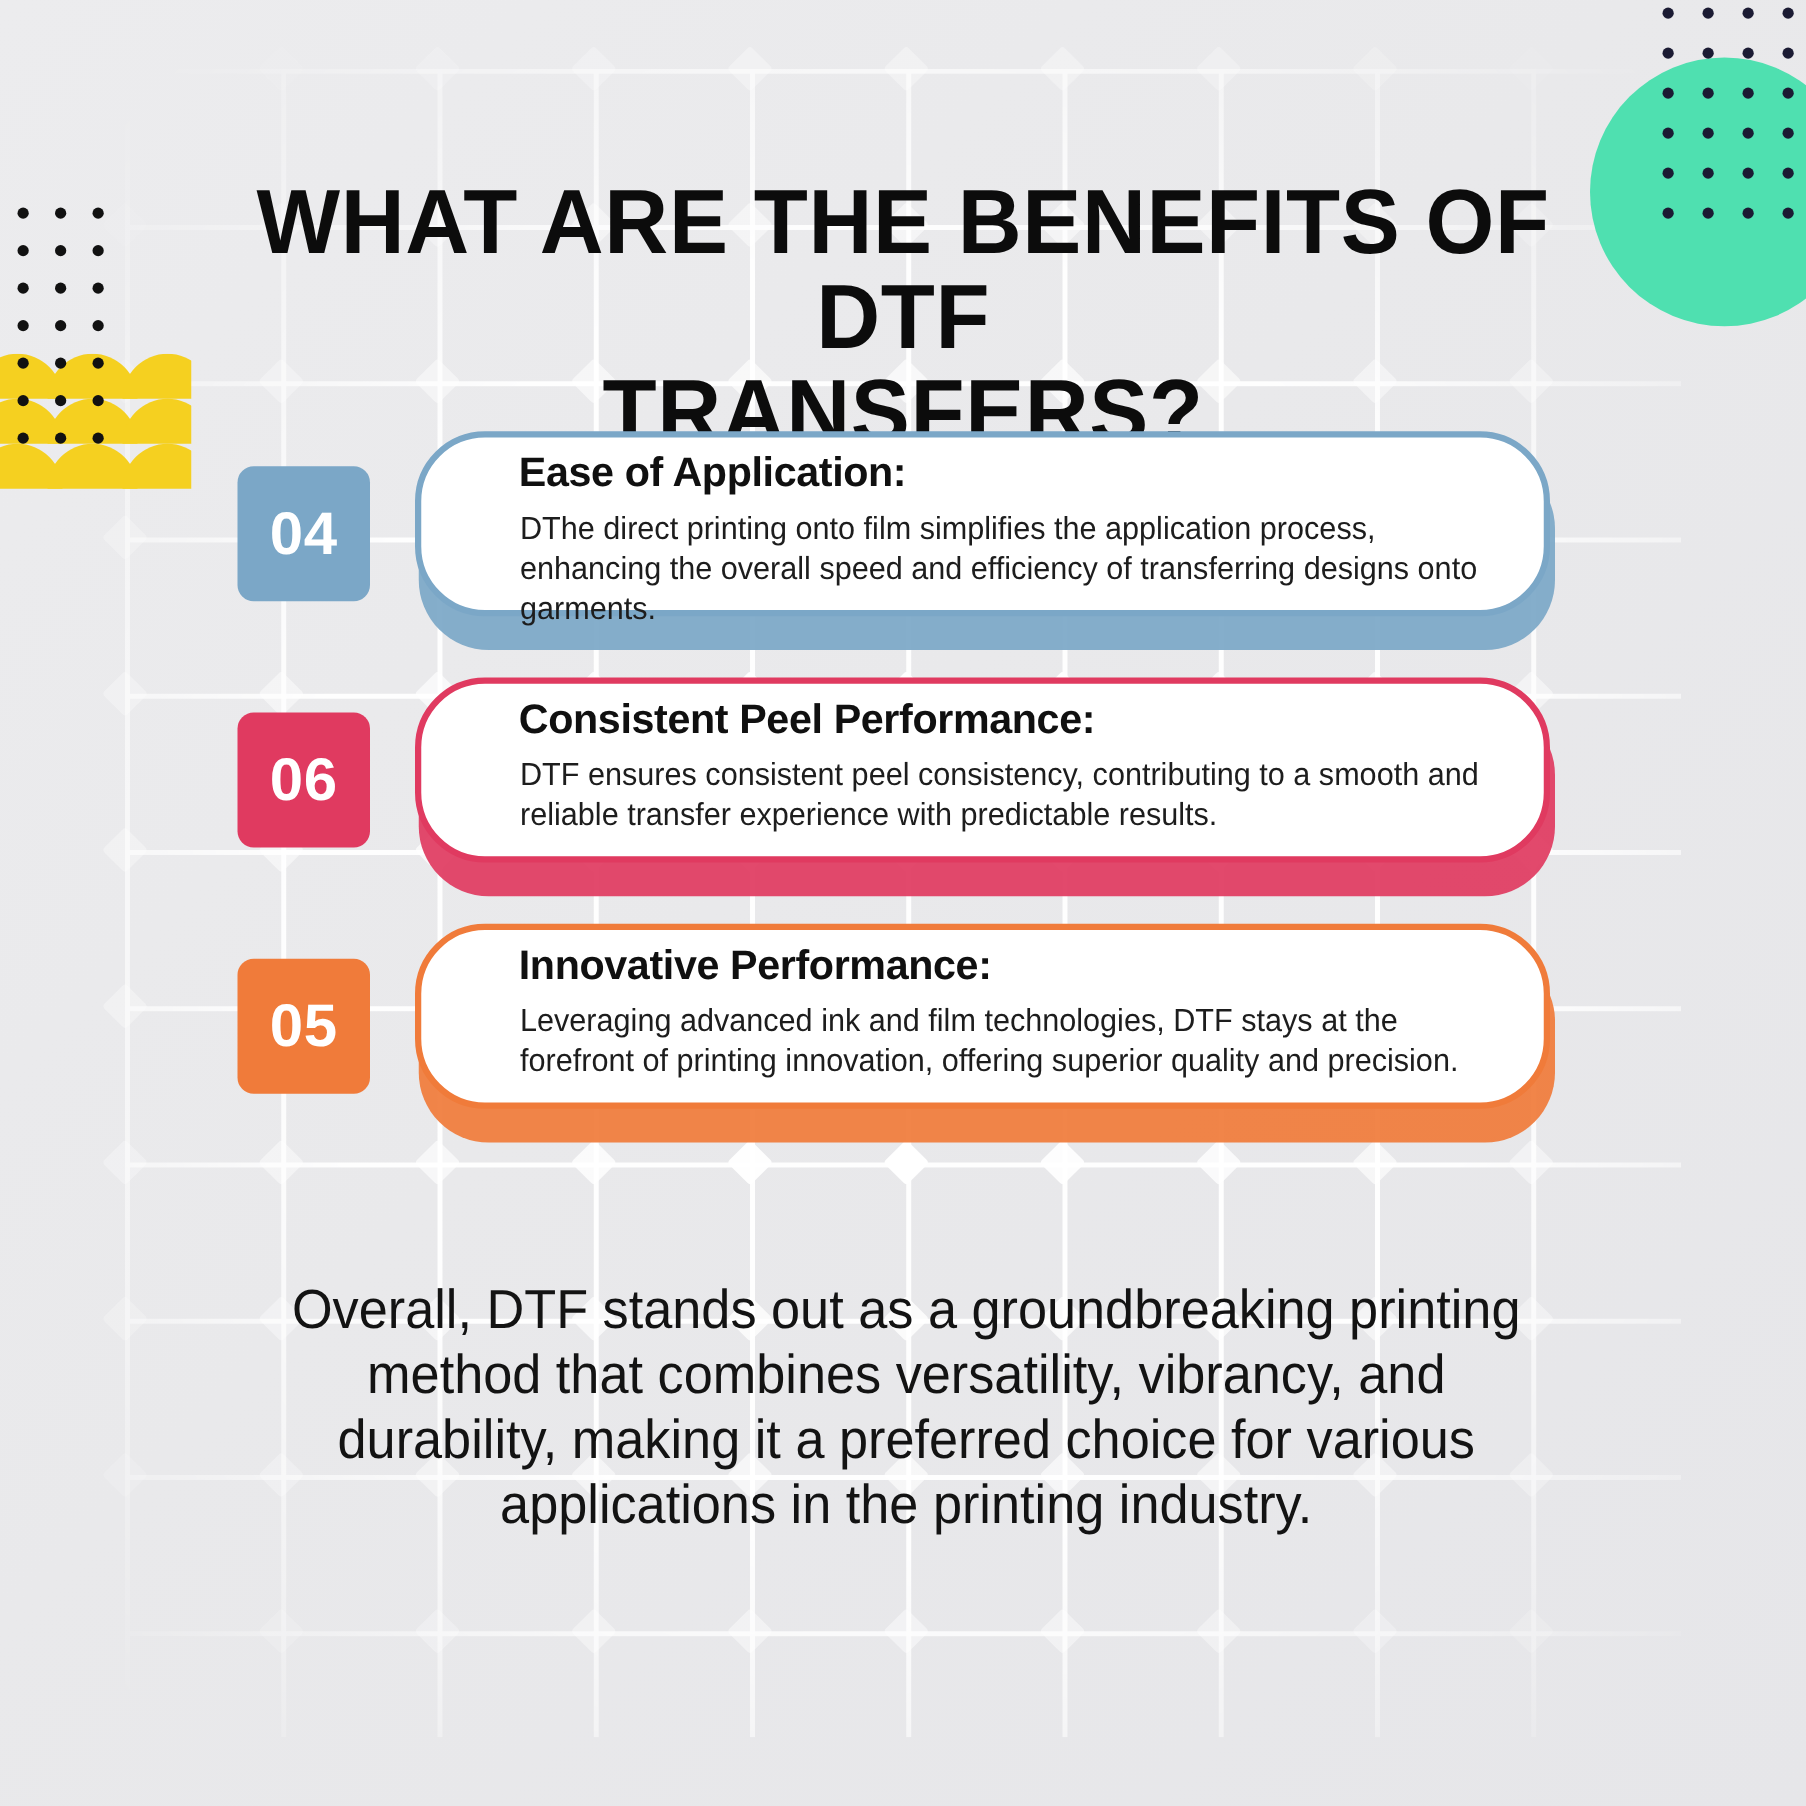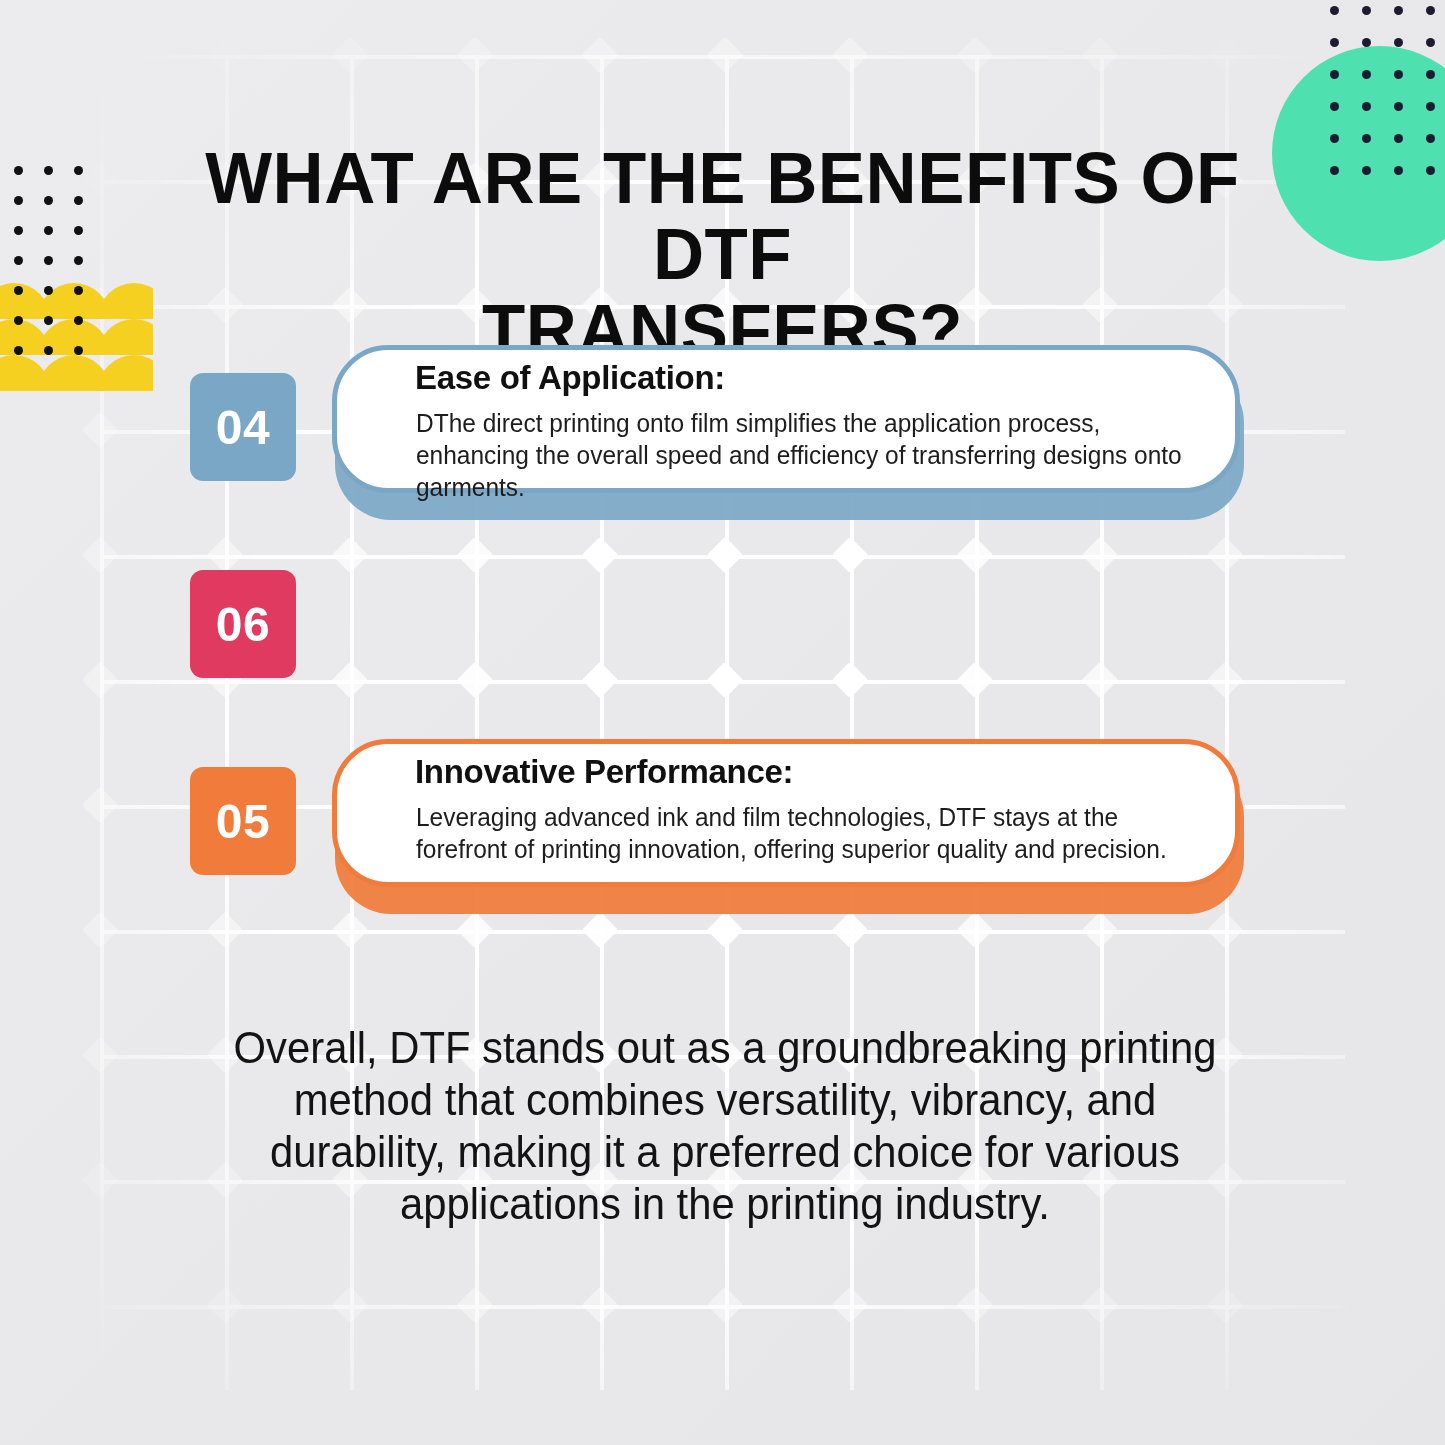--- a/index.html
+++ b/index.html
@@ -384,20 +384,26 @@
     <div class="card-shell">
       <div class="card-shadow" id="shadow-0" style="background: rgb(123, 167, 199);"></div>
       <div class="card-face" id="face-0" style="border-color: rgb(123, 167, 199);"></div>
       <div class="card-title">Ease of Application:</div>
       <div class="card-body">DThe direct printing onto film simplifies the application process, enhancing the overall speed and efficiency of transferring designs onto garments.</div>
     </div>
   </div>
 
   <div class="card-row" style="top:542px">
     <div class="badge" id="badge-1" style="background: rgb(224, 58, 96);">06</div>
+    <div class="card-shell">
+      <div class="card-shadow" id="shadow-1" style="background: rgb(224, 58, 96);"></div>
+      <div class="card-face" id="face-1" style="border-color: rgb(224, 58, 96);"></div>
+      <div class="card-title">Consistent Peel Performance:</div>
+      <div class="card-body">DTF ensures consistent peel consistency, contributing to a smooth and reliable transfer experience with predictable results.</div>
+    </div>
   </div>
 
   <div class="card-row" style="top:739px">
     <div class="badge" id="badge-2" style="background: rgb(240, 123, 58);">05</div>
     <div class="card-shell">
       <div class="card-shadow" id="shadow-2" style="background: rgb(240, 123, 58);"></div>
       <div class="card-face" id="face-2" style="border-color: rgb(240, 123, 58);"></div>
       <div class="card-title">Innovative Performance:</div>
       <div class="card-body">Leveraging advanced ink and film technologies, DTF stays at the forefront of printing innovation, offering superior quality and precision.</div>
     </div>

